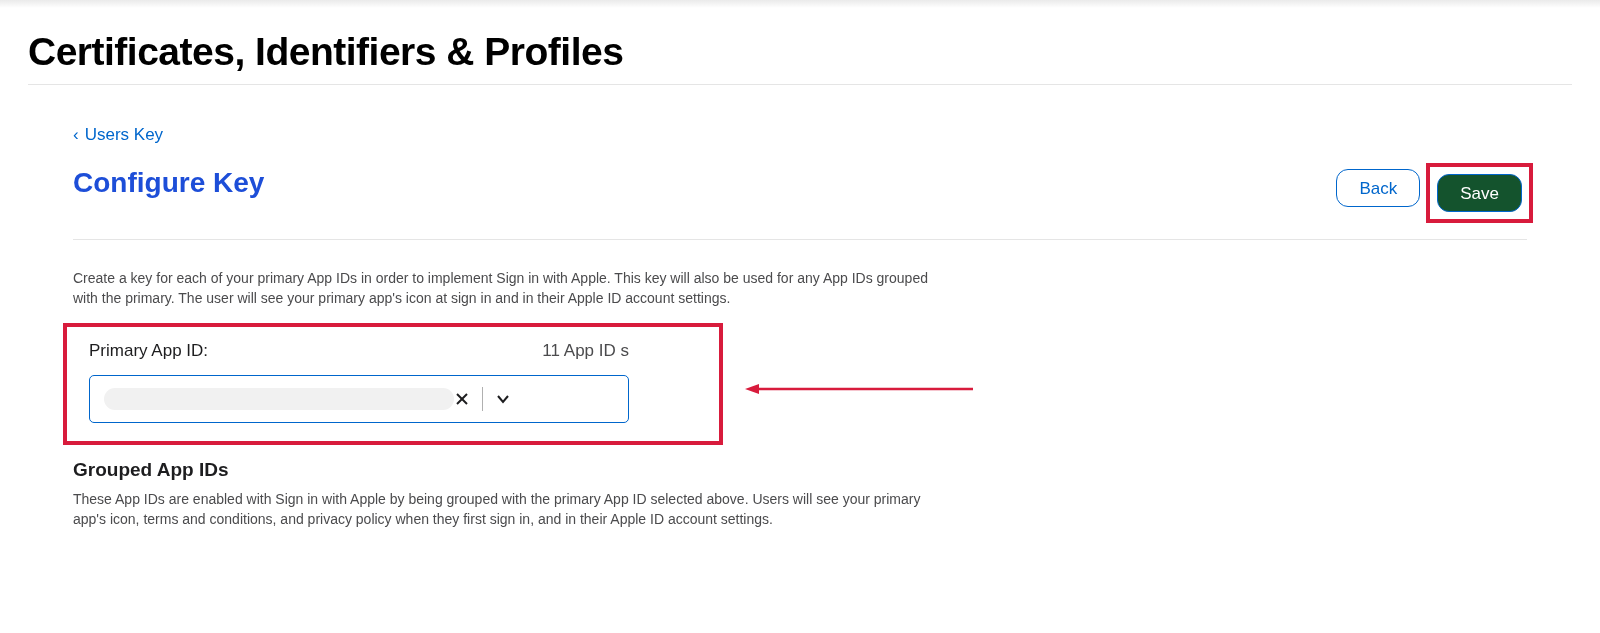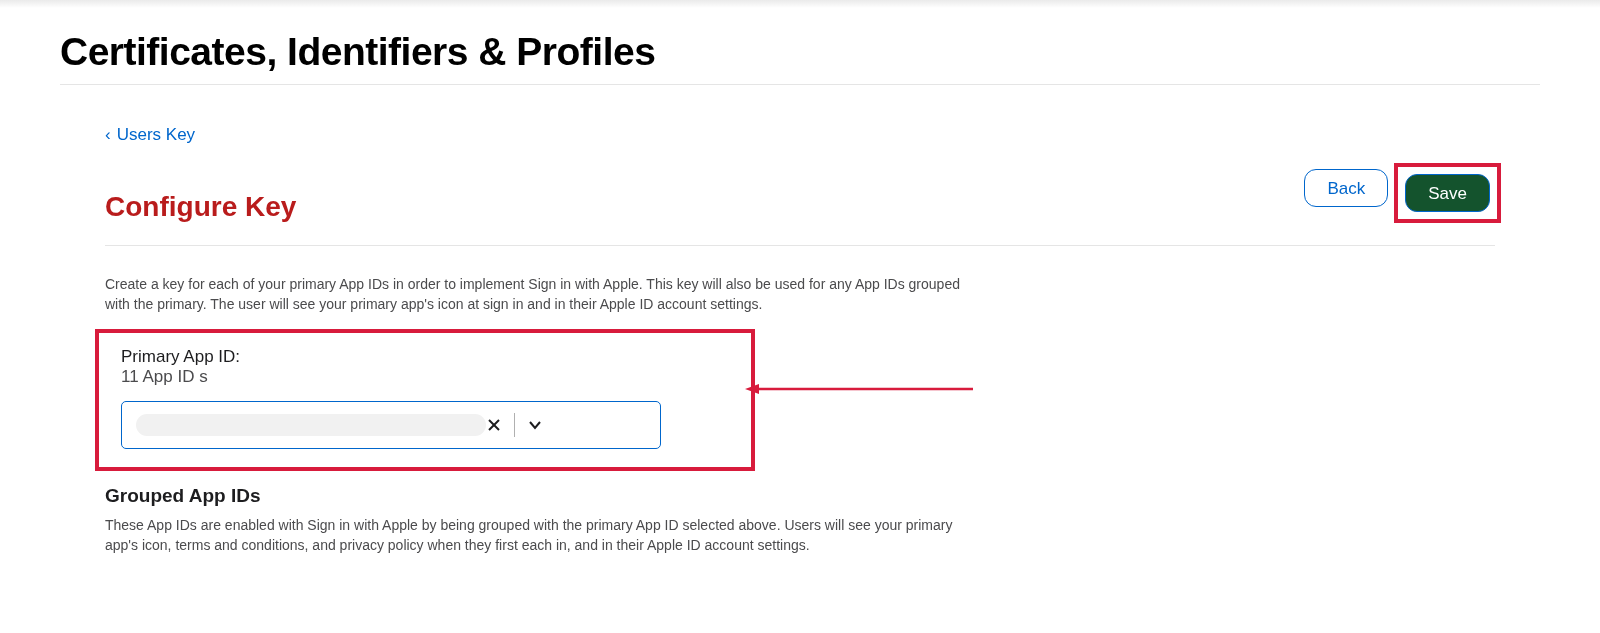--- a/index.html
+++ b/index.html
@@ -9,21 +9,21 @@
     font-family: -apple-system, BlinkMacSystemFont, "SF Pro Text", "Helvetica Neue", Arial, sans-serif;
     background: #fff;
     color: #1d1d1f;
     font-size: 16px;
   }
   .page {
     width: 1600px;
     height: 633px;
     position: relative;
     background: #fff;
-    padding: 0 60px;
+    padding: 0 28px;
   }
   .top-fade {
     position: absolute;
     top:0; left:0; right:0;
     height: 8px;
     background: linear-gradient(#eaeaea, #fff);
   }
   .page-title {
     font-size: 39px;
     font-weight: 700;
@@ -49,22 +49,21 @@
     display: flex;
     align-items: flex-start;
     justify-content: space-between;
     margin-top: 22px;
     padding-bottom: 22px;
     border-bottom: 1px solid #e5e5e5;
   }
   .subtitle {
     font-size: 28px;
     font-weight: 700;
-    color: #b91c1c;
-    margin-top: 24px;
+    color: #1d4ed8;
   }
   .buttons {
     display: flex;
     gap: 12px;
     padding-top: 2px;
   }
   .btn {
     font-size: 17px;
     height: 38px;
     padding: 0 22px;
@@ -107,21 +106,20 @@
     left:-10px; right:-10px; top:-6px; bottom:-6px;
     border:4px solid #d81b3c;
     pointer-events:none;
   }
   .field-label-row {
     display:flex;
     justify-content:space-between;
     font-size: 17px;
     color:#1d1d1f;
     width:540px;
-    flex-direction:column;
   }
   .count-label { color:#4b4b4d; }
   .combo {
     margin-top:14px;
     width: 540px;
     height: 48px;
     border: 1.5px solid #0066cc;
     border-radius: 5px;
     display:flex;
     align-items:center;
@@ -202,21 +200,21 @@
           </svg>
           <div class="combo-divider"></div>
           <svg class="chev-icon" viewBox="0 0 16 16">
             <polyline points="3,5 8,11 13,5" fill="none" stroke="#1d1d1f" stroke-width="2"></polyline>
           </svg>
         </div>
       </div>
     </div>
 
     <div class="section-h">Grouped App IDs</div>
-    <div class="body-text" style="margin-top:8px;">These App IDs are enabled with Sign in with Apple by being grouped with the primary App ID selected above. Users will see your primary app's icon, terms and conditions, and privacy policy when they first each in, and in their Apple ID account settings.</div>
+    <div class="body-text" style="margin-top:8px;">These App IDs are enabled with Sign in with Apple by being grouped with the primary App ID selected above. Users will see your primary app's icon, terms and conditions, and privacy policy when they first sign in, and in their Apple ID account settings.</div>
 
   </div>
 
   <svg class="arrow" viewBox="0 0 230 14">
     <line x1="12" y1="7" x2="228" y2="7" stroke="#d81b3c" stroke-width="2.5"></line>
     <polygon points="0,7 14,2 14,12" fill="#d81b3c"></polygon>
   </svg>
 
 </div>
 

